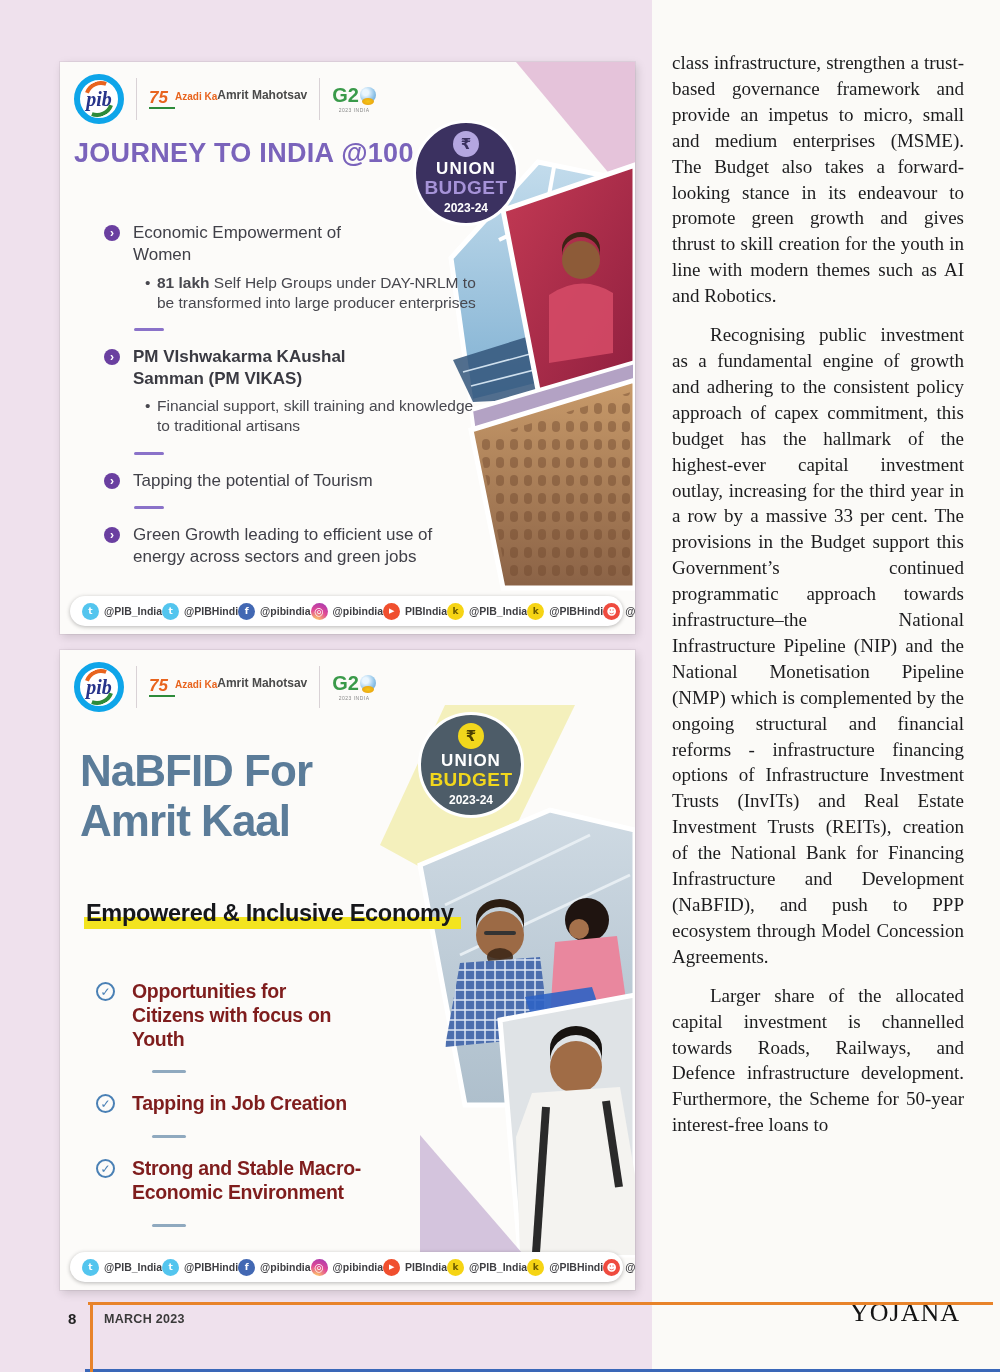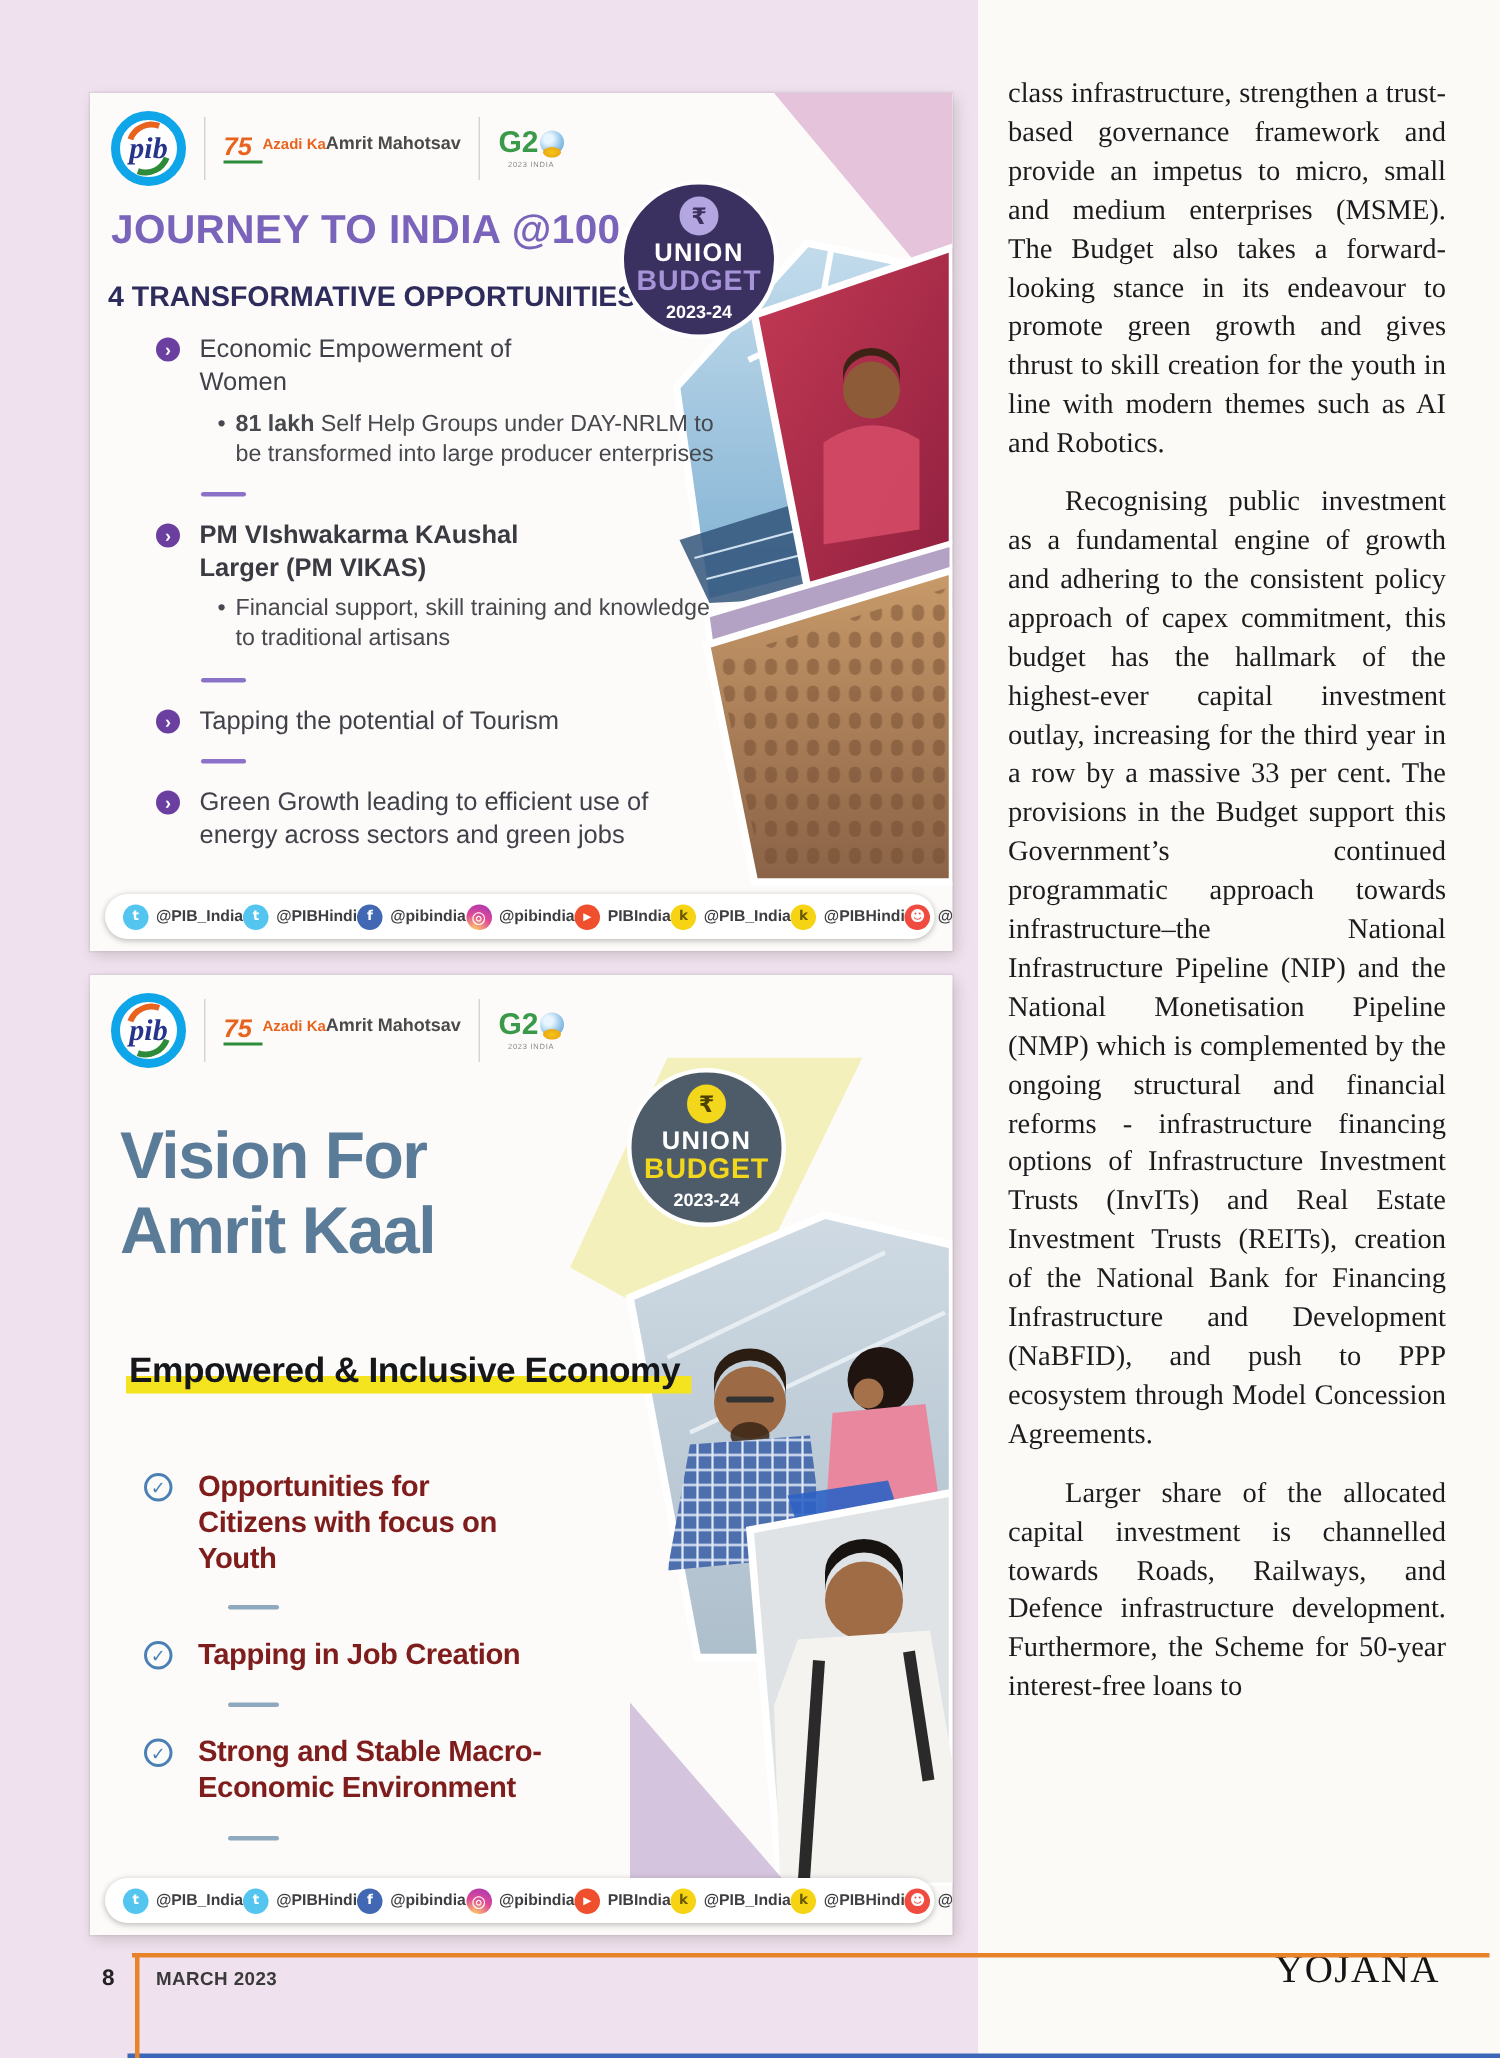--- a/index.html
+++ b/index.html
@@ -187,34 +187,33 @@
     </div>
 
     <div class="badge badge1">
       <span class="coin">₹</span>
       <span class="bl1">UNION</span>
       <span class="bl2">BUDGET</span>
       <span class="bl3">2023-24</span>
     </div>
 
     <div class="c1-title">JOURNEY TO INDIA @100</div>
-    <div class="c1-sub">4 TRANSFORMATIVE OPPORTUNITIES</div>
 
     <div class="c1-items">
       <div class="item">
         <span class="chev">›</span>
         <span class="txt" style="width:210px;">Economic Empowerment of Women</span>
       </div>
       <div class="sub-bullet">
         <b>81 lakh</b><span> Self Help Groups under DAY-NRLM to be transformed into large producer enterprises</span>
       </div>
       <div class="sep1"></div>
       <div class="item">
         <span class="chev">›</span>
-        <span class="txt bold" style="width:240px;">PM VIshwakarma KAushal Larger (PM VIKAS)</span>
+        <span class="txt bold" style="width:240px;">PM VIshwakarma KAushal Samman (PM VIKAS)</span>
       </div>
       <div class="sub-bullet">
         <span>Financial support, skill training and knowledge to traditional artisans</span>
       </div>
       <div class="sep1"></div>
       <div class="item">
         <span class="chev">›</span>
         <span class="txt">Tapping the potential of Tourism</span>
       </div>
       <div class="sep1"></div>
@@ -325,21 +324,21 @@
     </div>
 
     <div class="badge badge2">
       <span class="coin">₹</span>
       <span class="bl1">UNION</span>
       <span class="bl2">BUDGET</span>
       <span class="bl3">2023-24</span>
     </div>
 
     <div class="c2-title">
-      <div>Vision For</div>
+      <div>NaBFID For</div>
       <div>Amrit Kaal</div>
     </div>
     <div class="c2-highlight">Empowered &amp; Inclusive Economy</div>
 
     <div class="c2-items">
       <div class="c2-item">
         <span class="check">✓</span>
         <span class="txt" style="width:230px;">Opportunities for Citizens with focus on Youth</span>
       </div>
       <div class="sep2"></div>

